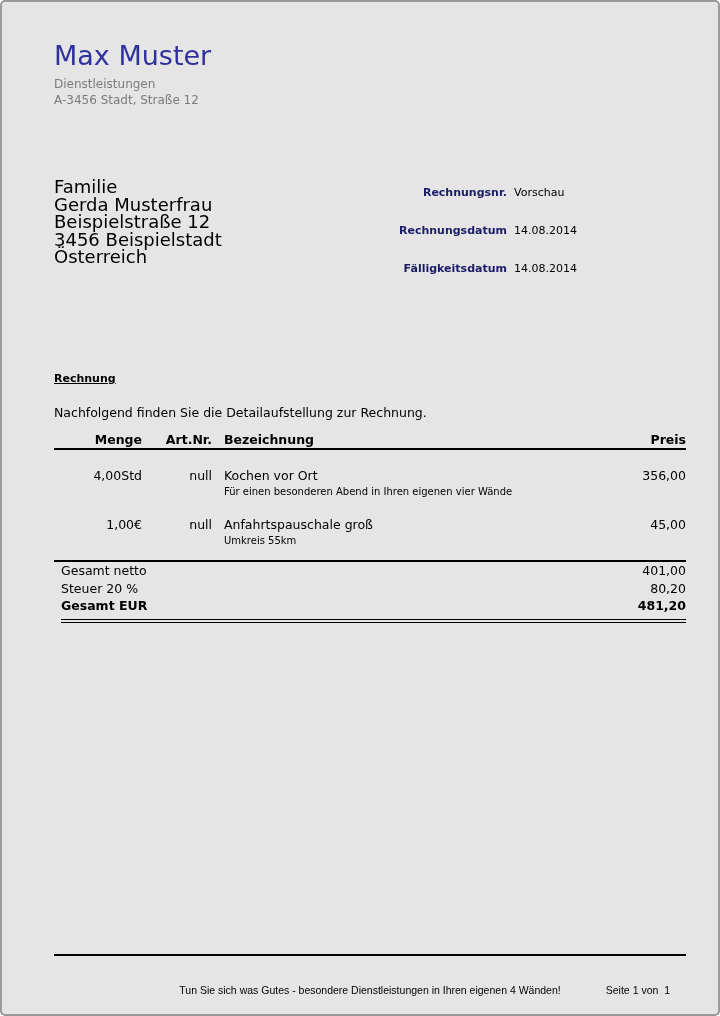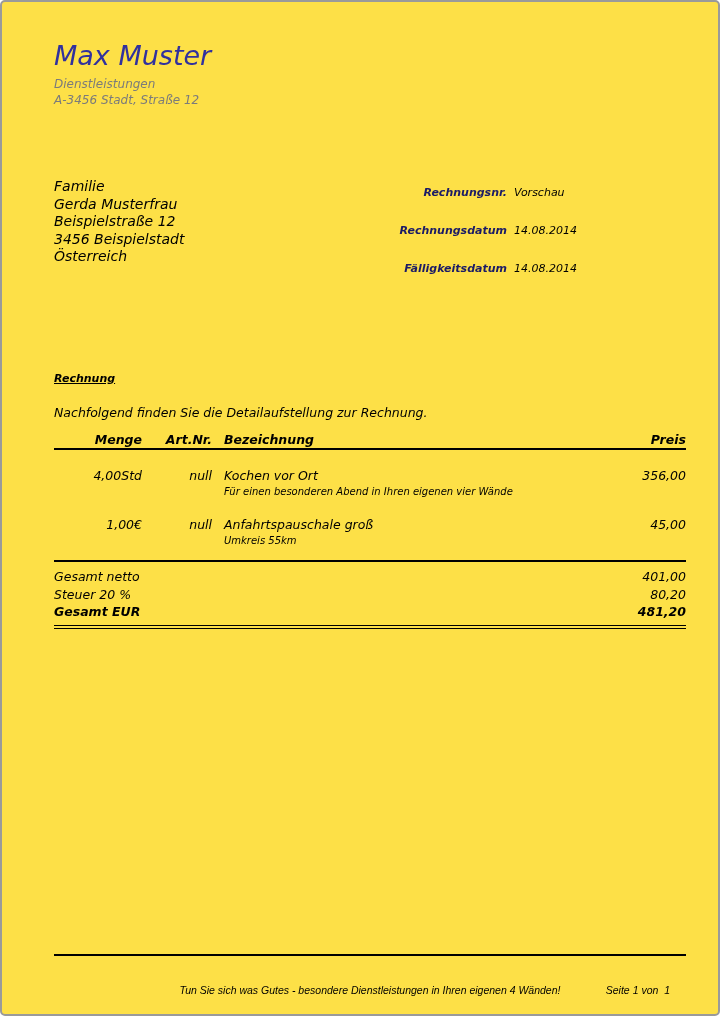--- a/index.html
+++ b/index.html
@@ -5,27 +5,26 @@
   html, body {
     margin: 0;
     padding: 0;
     background: #ffffff;
   }
   .page {
     position: relative;
     width: 720px;
     height: 1016px;
     box-sizing: border-box;
-    background: #fde047;
+    background: #e5e5e5;
     border: 2px solid #9a9a9a;
     border-radius: 5px;
     font-family: "DejaVu Sans", sans-serif;
     color: #000000;
     overflow: hidden;
-    font-style: italic;
   }
 
   
   .sender {
     position: absolute;
     left: 52px;
     top: 38px;
   }
   .sender-name {
     font-size: 27px;
@@ -37,21 +36,21 @@
     font-size: 12px;
     line-height: 16px;
     color: #7b7b7b;
   }
 
   
   .recipient {
     position: absolute;
     left: 52px;
     top: 176px;
-    font-size: 14px;
+    font-size: 18px;
     line-height: 17.5px;
   }
 
   
   .meta {
     position: absolute;
     left: 345px;
     top: 164px;
     display: grid;
     grid-template-columns: 160px 90px;
@@ -118,23 +117,24 @@
     line-height: 14px;
     padding-top: 2px;
   }
   .items-body {
     padding-bottom: 12px;
     border-bottom: 2px solid #000000;
   }
 
   
   .totals {
-    padding-top: 6px;
+    padding-top: 0;
     padding-bottom: 4px;
     border-bottom: 4px double #000000;
+    margin-left: 7px;
   }
   .total-row {
     display: flex;
     justify-content: space-between;
     line-height: 17.5px;
   }
   .total-row.bold { font-weight: bold; }
 
   
   .footer-rule {

